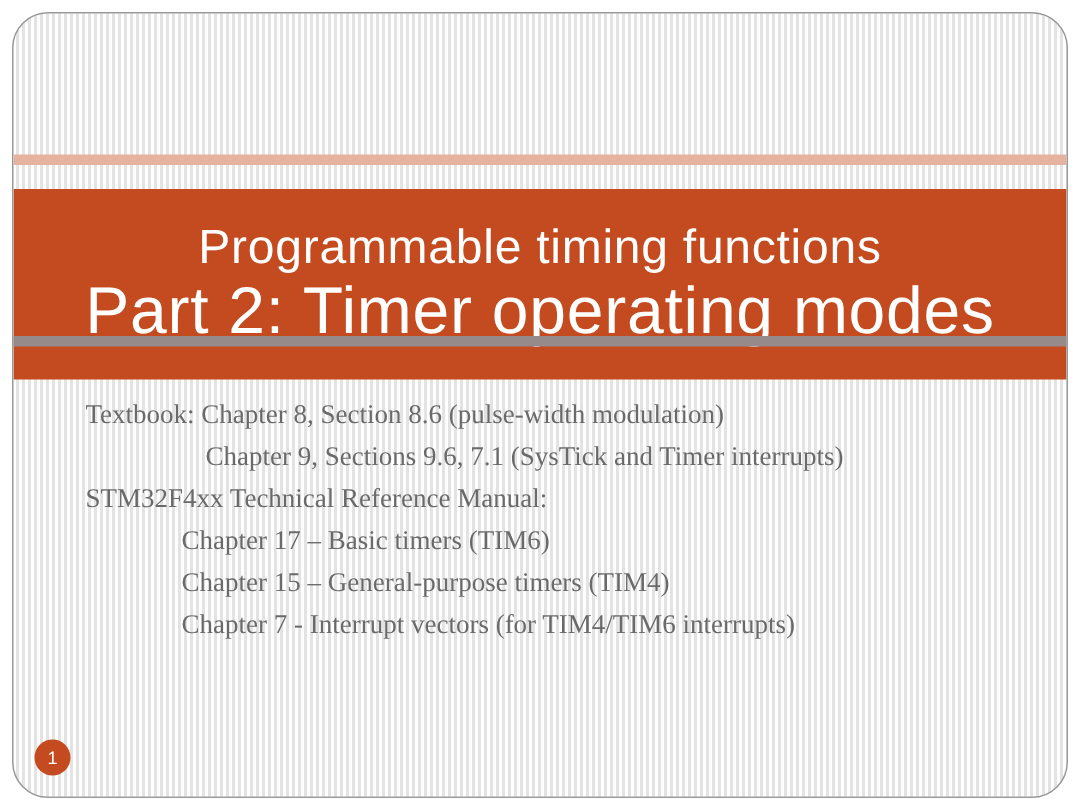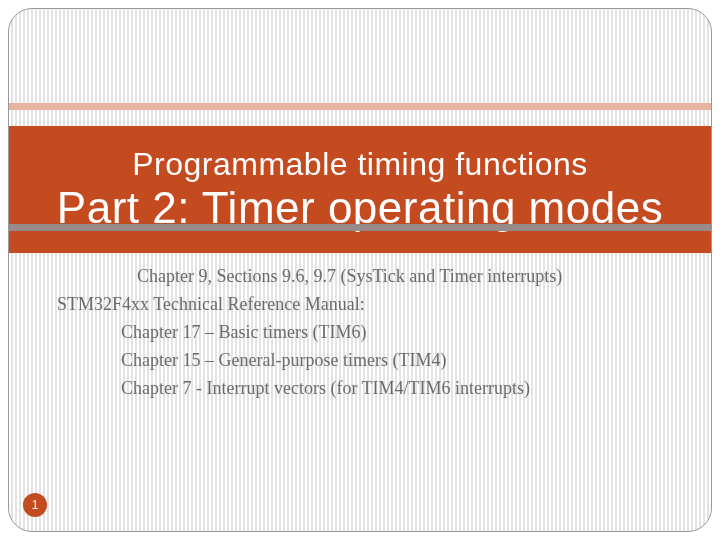--- a/index.html
+++ b/index.html
@@ -86,21 +86,22 @@
   <div class="stripe-top"></div>
 
   <div class="title-band">
     <div class="title-line1">Programmable timing functions</div>
     <div class="title-line2">Part 2: Timer operating modes</div>
   </div>
 
   <div class="stripe-bottom"></div>
 
   <div class="content">
-    <p class="indent1">Chapter 9, Sections 9.6, 9.7 (SysTick and Timer interrupts)</p>
+    <p>Textbook:  Chapter 8, Section 8.6 (pulse-width modulation)</p>
+    <p class="indent1">Chapter 9, Sections 9.6, 7.1 (SysTick and Timer interrupts)</p>
 
     <div class="block2">
       <p>STM32F4xx Technical Reference Manual:</p>
       <p class="indent2">Chapter 17  – Basic timers (TIM6)</p>
       <p class="indent2">Chapter 15  – General-purpose timers (TIM4)</p>
       <p class="indent2">Chapter 7  -  Interrupt vectors (for TIM4/TIM6 interrupts)</p>
     </div>
   </div>
 
   <div class="page-badge">

